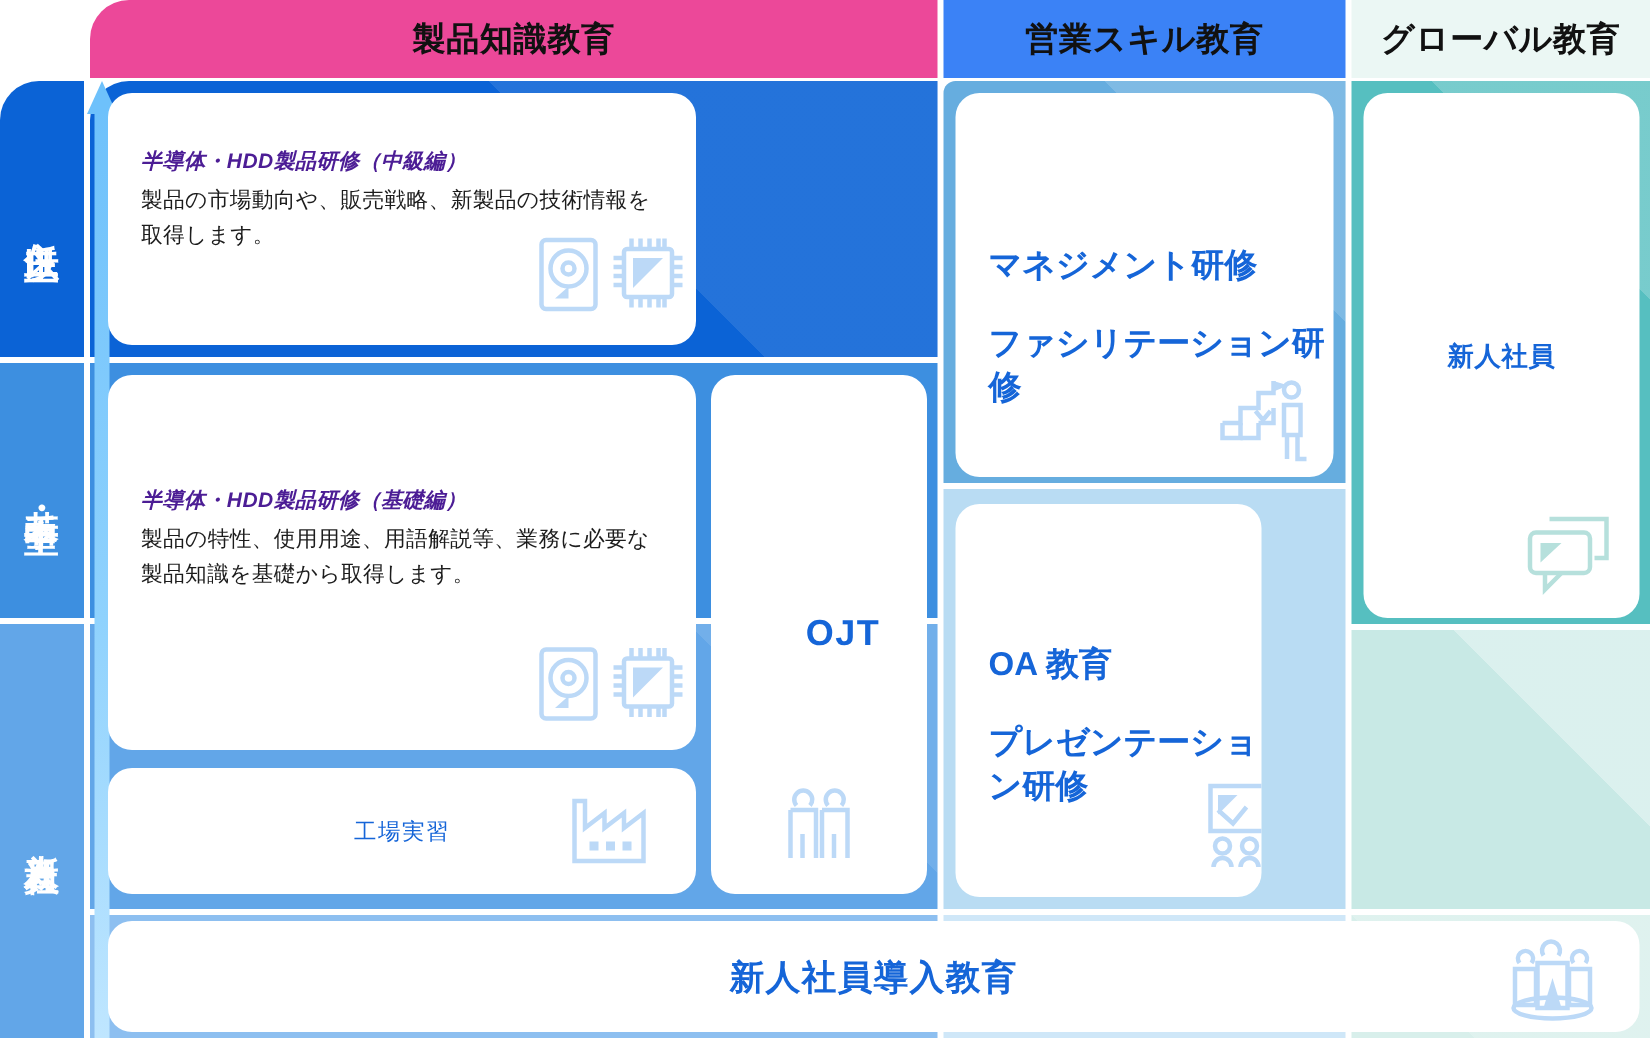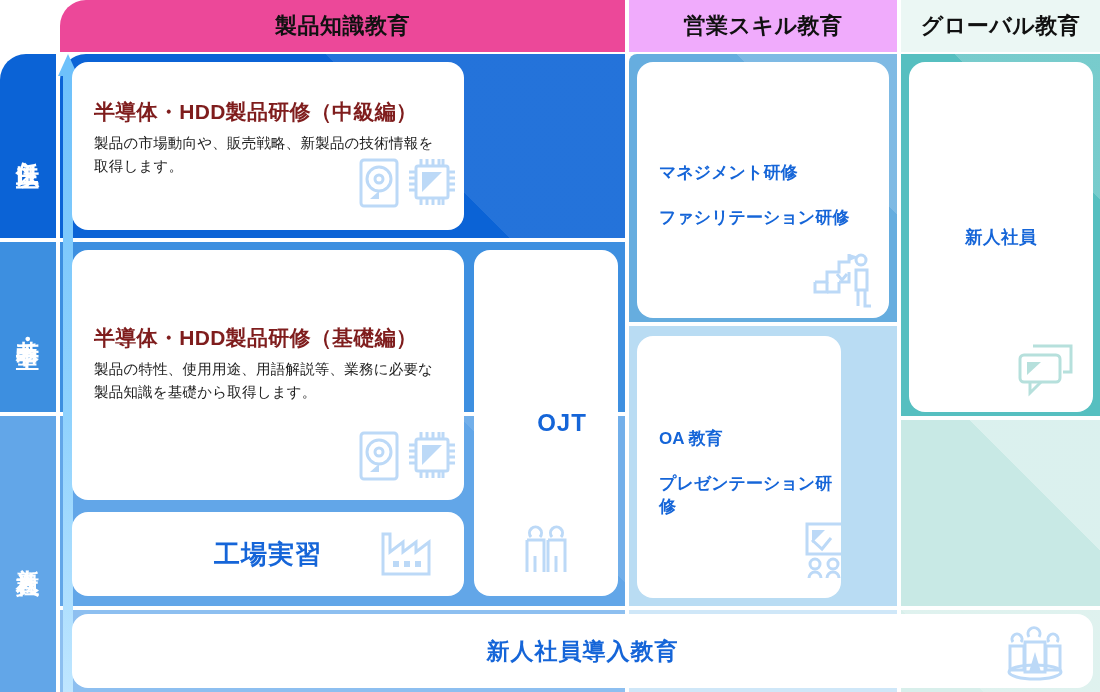--- a/index.html
+++ b/index.html
@@ -10,21 +10,21 @@
   #root{position:relative;width:1100px;height:692px;}
 
   
   .hdr{
     position:absolute;top:0;height:52px;
     display:flex;align-items:center;justify-content:center;
     font-weight:700;font-size:22px;color:#111;letter-spacing:.5px;
   }
   .hdr-prod{left:60px;width:565px;background:#ec4899;
             border-top-left-radius:26px;}
-  .hdr-sales{left:629px;width:268px;background:#f0abfc;}
+  .hdr-sales{left:629px;width:268px;background:#3b82f6;}
   .hdr-global{left:901px;width:199px;background:#ebf7f4;}
 
   
   .tier{
     position:absolute;left:0;width:56px;
     display:flex;align-items:center;justify-content:center;
     color:#fff;font-weight:700;font-size:23px;line-height:1.14;
     writing-mode:vertical-rl;text-orientation:upright;
     letter-spacing:2px;
   }
@@ -75,47 +75,48 @@
     background:linear-gradient(225deg,rgba(255,255,255,.18) 0 18%,rgba(0,0,0,0) 18%);}
   .sheen-prod3{left:60px;top:416px;width:565px;height:190px;
     background:linear-gradient(225deg,rgba(255,255,255,.10) 0 22%,rgba(0,0,0,0) 22%);}
 
   
   .card{
     position:absolute;background:#fff;border-radius:16px;
     box-sizing:border-box;overflow:hidden;
   }
   .card-title{
-    color:#7f1d1d;font-weight:700;font-size:21px;line-height:1.3;
+    color:#4c1d95;font-weight:700;font-size:14px;line-height:1.3;
     letter-spacing:.3px;
+    font-style:italic;
   }
   .card-desc{
     color:#1c1c1c;font-size:14.5px;line-height:1.55;margin-top:7px;
     letter-spacing:.2px;
   }
-  .card-list{color:#1565d8;font-weight:700;font-size:17px;line-height:1.35;}
+  .card-list{color:#1565d8;font-weight:700;font-size:22px;line-height:1.35;}
   .card-list div{margin:0 0 22px 0;}
   .card-list div:last-child{margin-bottom:0;}
 
   
   #card-prod-mid{left:72px;top:62px;width:392px;height:168px;padding:36px 24px 0 22px;}
   #card-prod-base{left:72px;top:250px;width:392px;height:250px;padding:74px 24px 0 22px;}
   #card-factory{left:72px;top:512px;width:392px;height:84px;}
   #card-ojt{left:474px;top:250px;width:144px;height:346px;}
   #card-mgmt{left:637px;top:62px;width:252px;height:256px;padding:100px 0 0 22px;}
   #card-oa{left:637px;top:336px;width:204px;height:262px;padding:92px 0 0 22px;}
   #card-lang{left:909px;top:62px;width:184px;height:350px;}
   #card-newbie{left:72px;top:614px;width:1021px;height:74px;text-align:right;}
 
   .center-row{display:flex;align-items:center;justify-content:center;height:100%;}
   .center-col{display:flex;align-items:center;justify-content:center;height:100%;padding-left:32px;}
 
   .ojt-label{color:#1565d8;font-weight:700;font-size:24px;letter-spacing:1px;}
   .lang-label{color:#1565d8;font-weight:700;font-size:17.5px;letter-spacing:.5px;}
-  .factory-label{color:#1565d8;font-weight:700;font-size:26px;letter-spacing:1px;}
+  .factory-label{color:#1565d8;font-weight:400;font-size:15px;letter-spacing:1px;}
   .newbie-label{color:#1565d8;font-weight:700;font-size:23px;letter-spacing:1px;}
 
   
   .ic{position:absolute;}
   svg{display:block;}
 </style>
 </head>
 <body>
 
 <div id="root">

